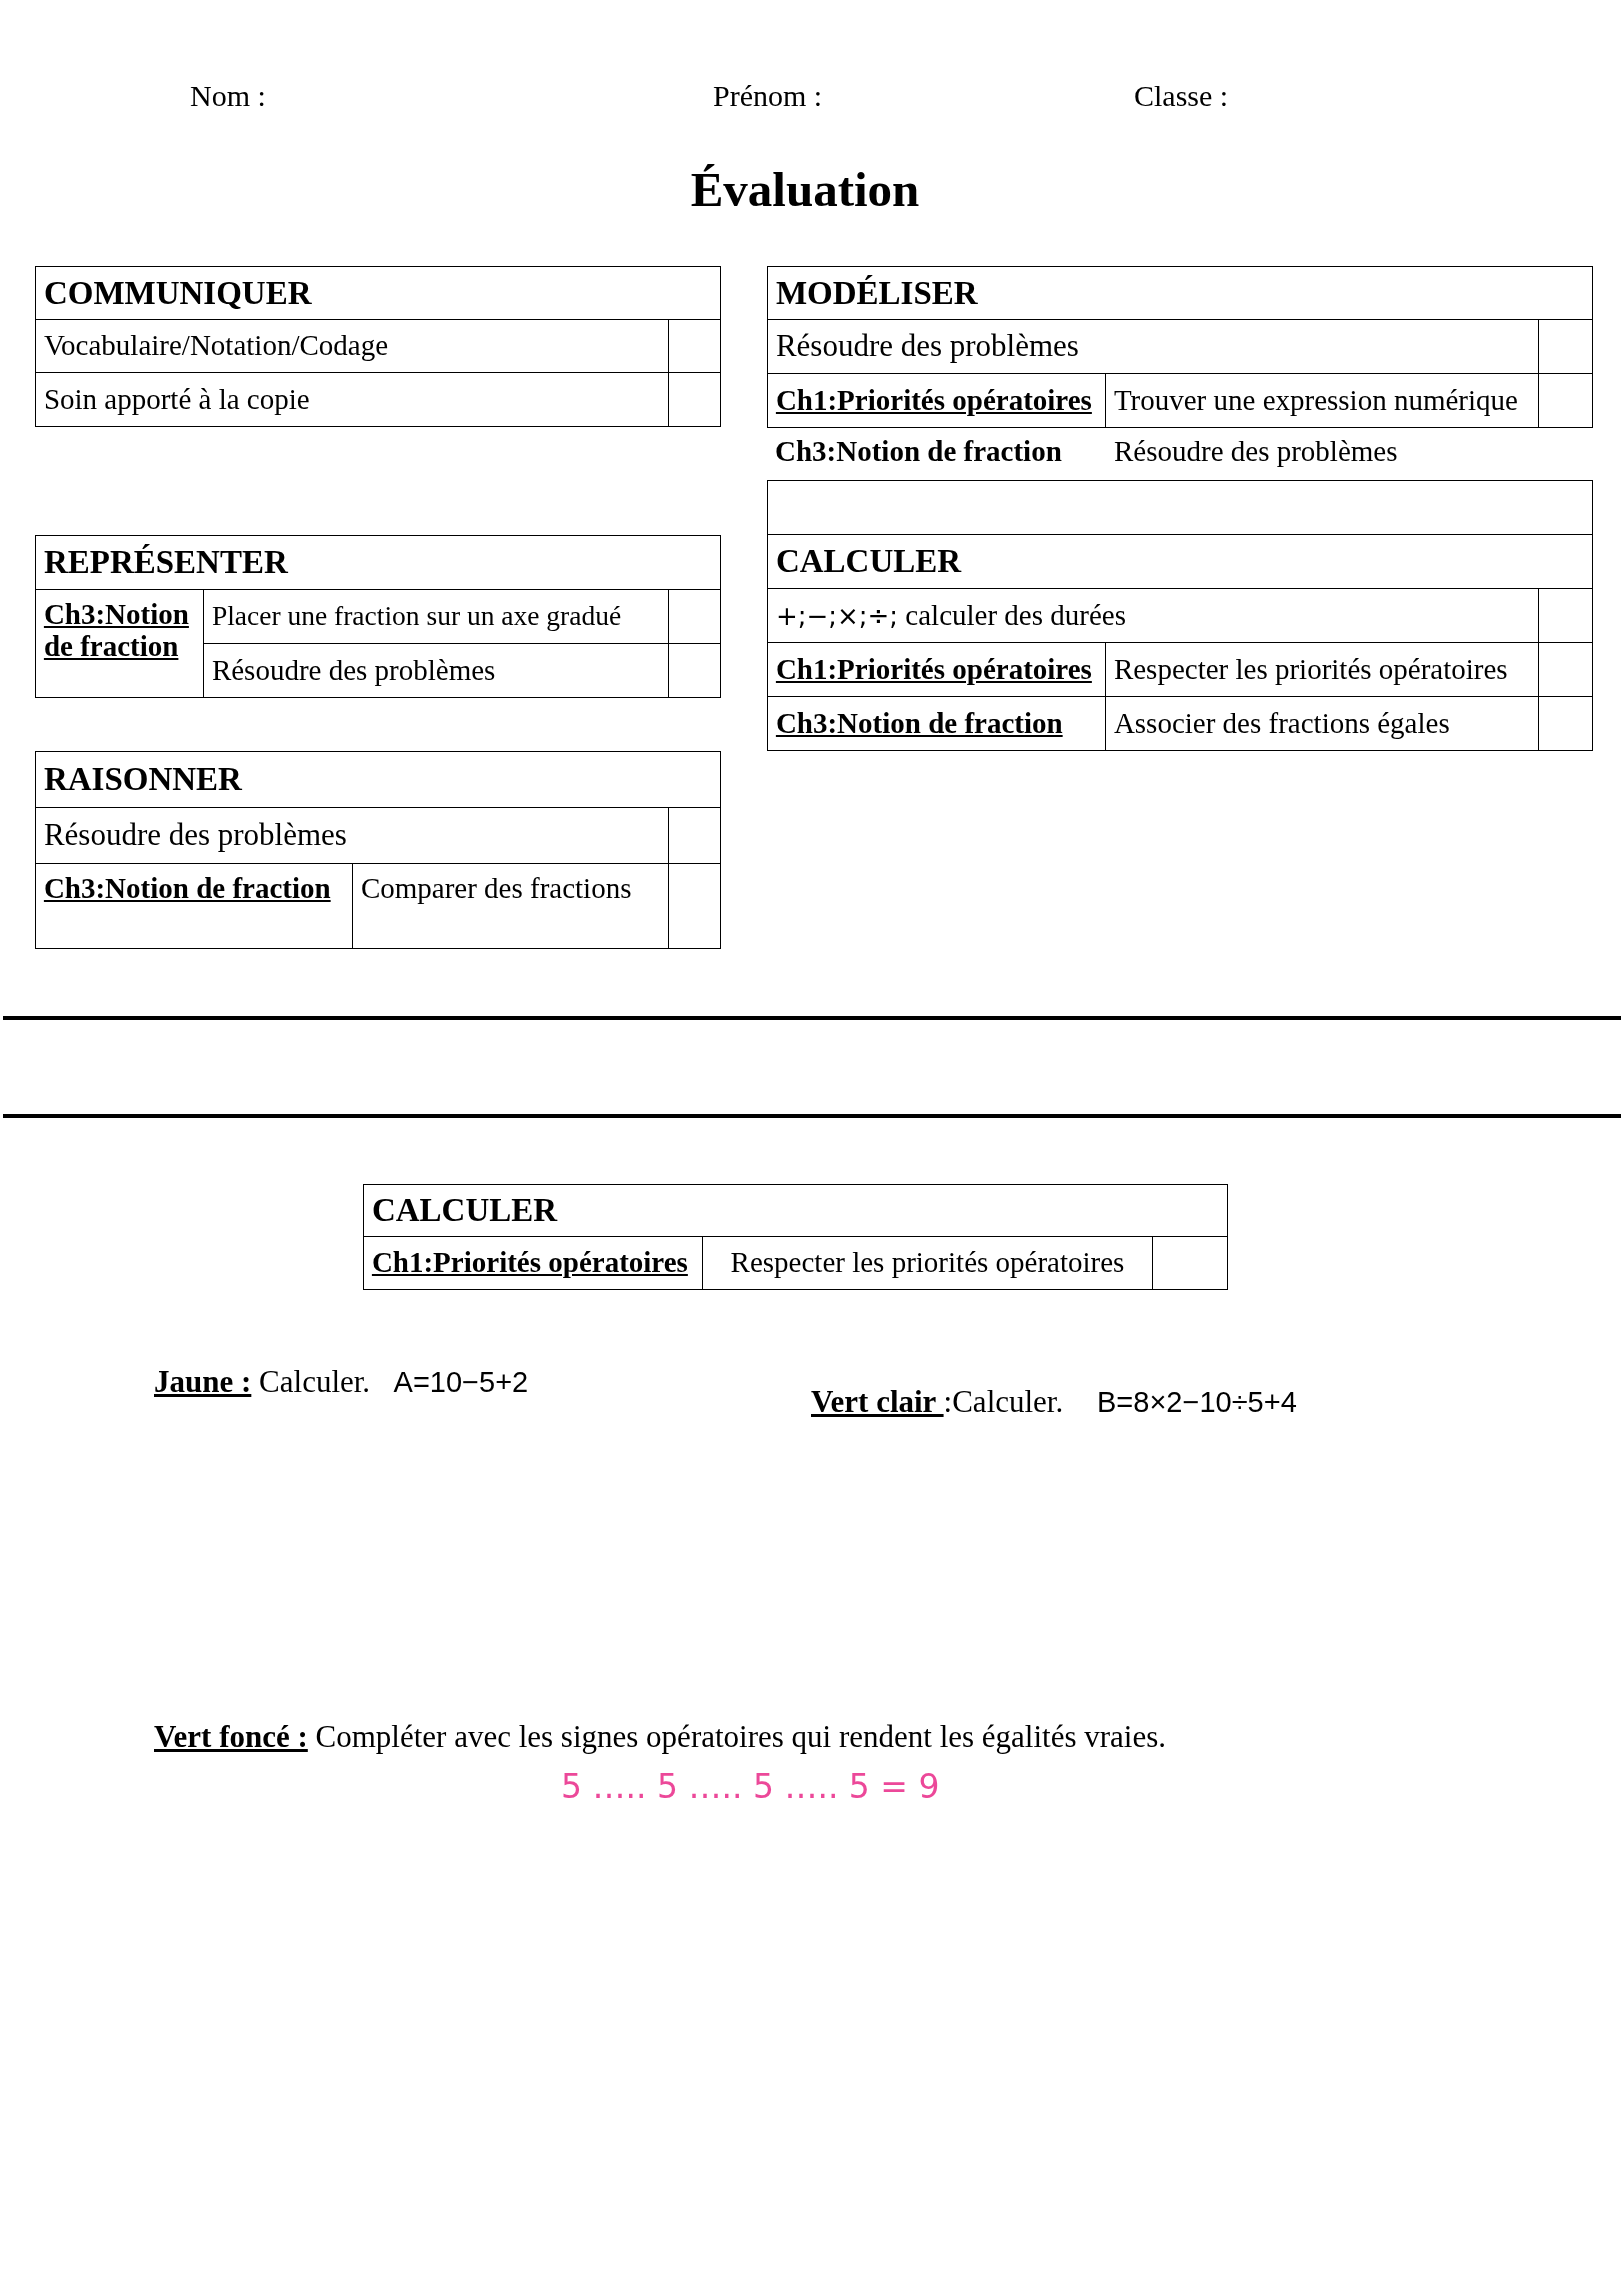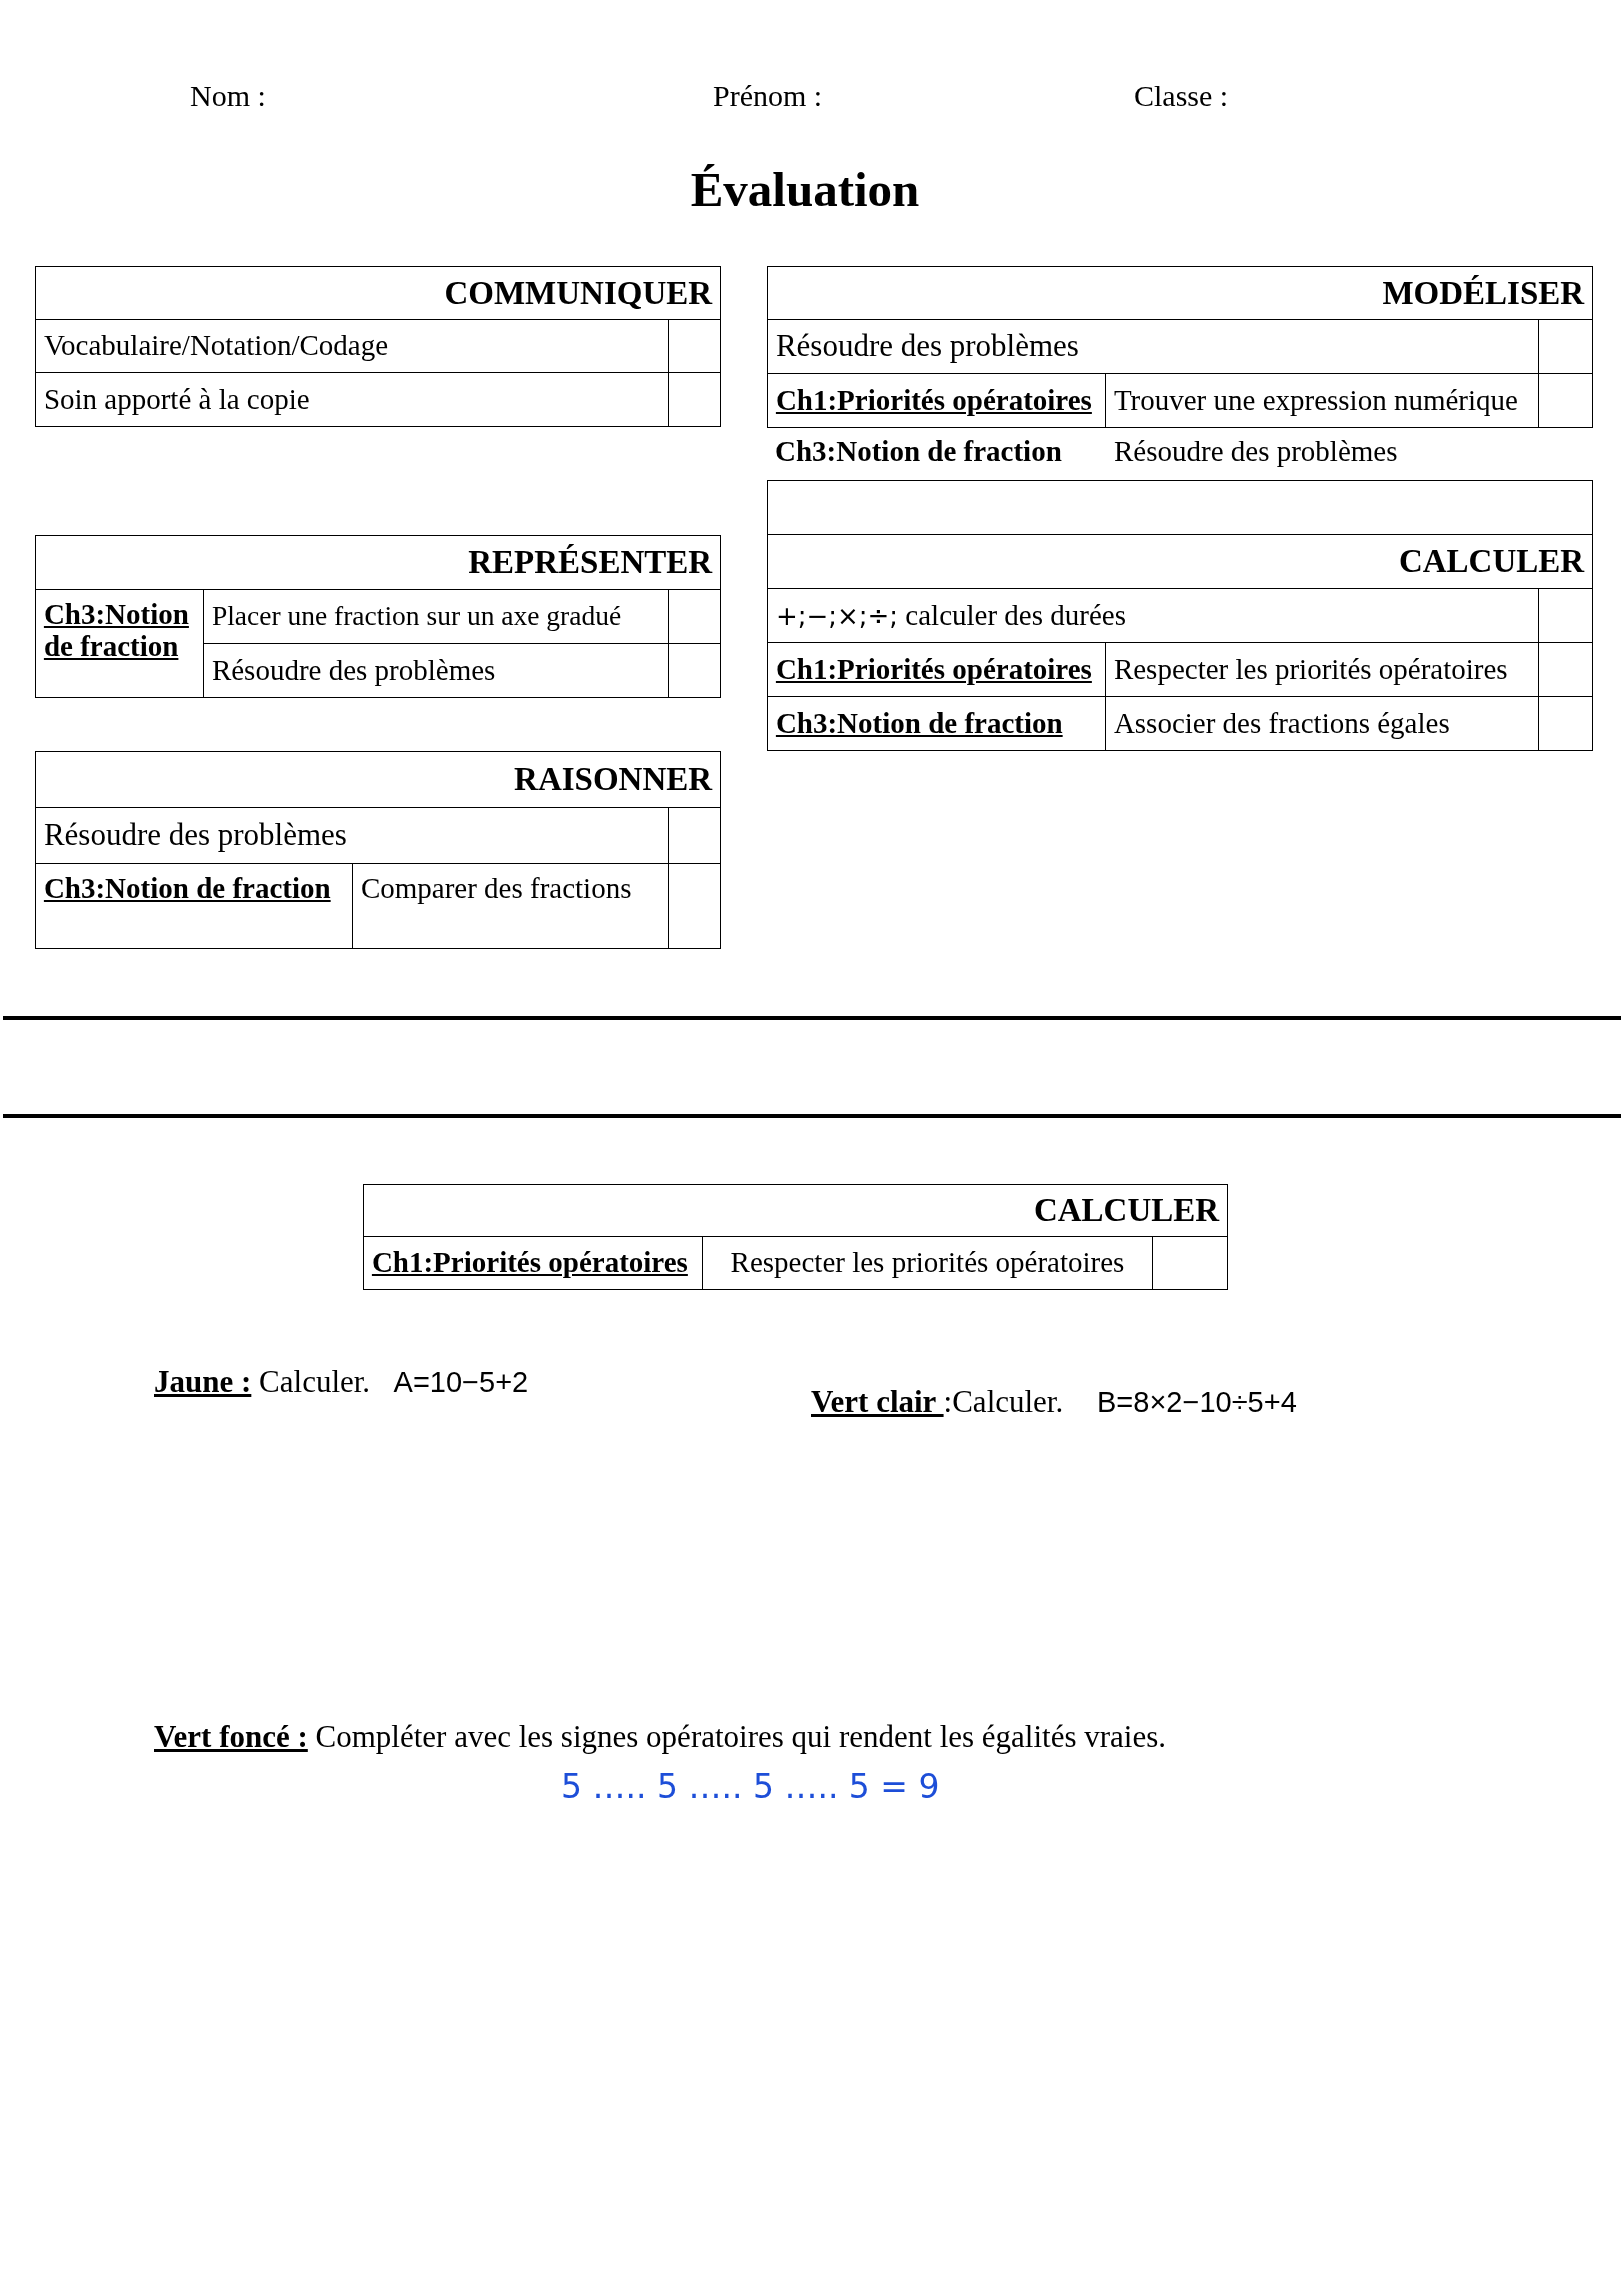--- a/index.html
+++ b/index.html
@@ -6,33 +6,33 @@
   body {
     width: 1623px; height: 2295px; position: relative; overflow: hidden;
     font-family: "Liberation Serif", "DejaVu Serif", serif; color: #000;
   }
   .abs { position: absolute; }
   .hdr-field { font-size: 30px; top: 79px; }
   .title { font-size: 49px; font-weight: bold; top: 161px; left: 0; width: 1610px; text-align: center; }
 
   table.grid { position: absolute; border-collapse: collapse; table-layout: fixed; }
   table.grid td { border: 1.3px solid #000; padding: 0 7.9px; vertical-align: middle; font-size: 29px; line-height: 1.1; }
-  table.grid td.head { text-align: right; font-weight: bold; font-size: 33px; }
+  table.grid td.head { text-align: left; font-weight: bold; font-size: 33px; }
   table.grid td.bold { font-weight: bold; text-decoration: underline; }
   table.grid td.box { padding: 0; }
   table.grid td.top { vertical-align: top; padding-top: 9.2px; }
   .big { font-size: 31px !important; }
   .ops { font-family: "DejaVu Sans", sans-serif; font-size: 26px; }
 
   .rule { position: absolute; left: 2.6px; width: 1618px; height: 3.9px; background: #000; }
 
   .ex { position: absolute; font-size: 31px; white-space: nowrap; }
   .ex .lbl { font-weight: bold; text-decoration: underline; }
   .ex .expr { font-family: "Liberation Sans", "DejaVu Sans", sans-serif; font-size: 29px; margin-left: 15.7px; }
-  .equation { position: absolute; font-family: "DejaVu Sans", sans-serif; font-size: 33px; color: #1d4ed8; white-space: pre; }
+  .equation { position: absolute; font-family: "DejaVu Sans", sans-serif; font-size: 33px; color: #ec4899; white-space: pre; }
 </style>
 </head>
 <body>
 
 <div class="abs hdr-field" style="left:190px;">Nom :</div>
 <div class="abs hdr-field" style="left:713px;">Prénom :</div>
 <div class="abs hdr-field" style="left:1134px;">Classe :</div>
 <div class="abs title">Évaluation</div>
 
 <table class="grid" style="left:35px; top:266px; width:685px;">

